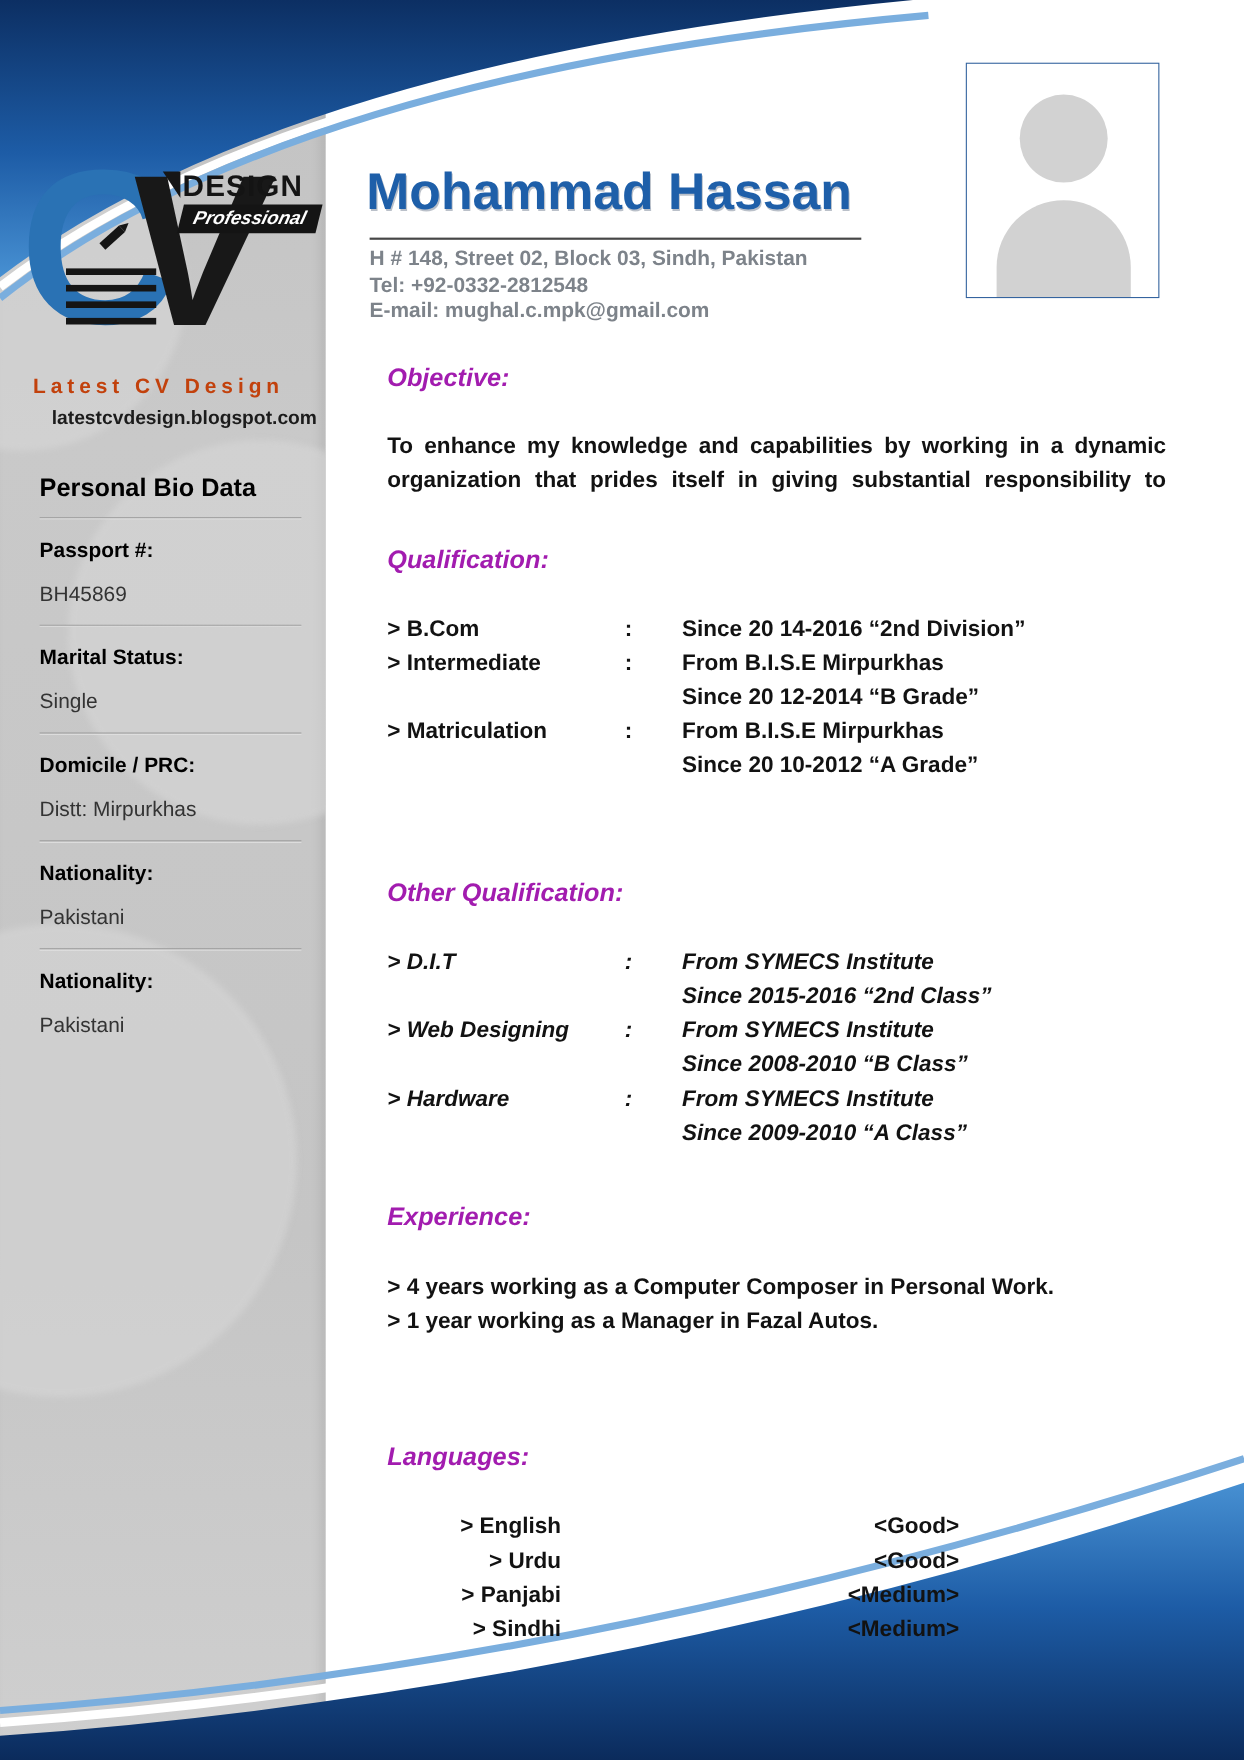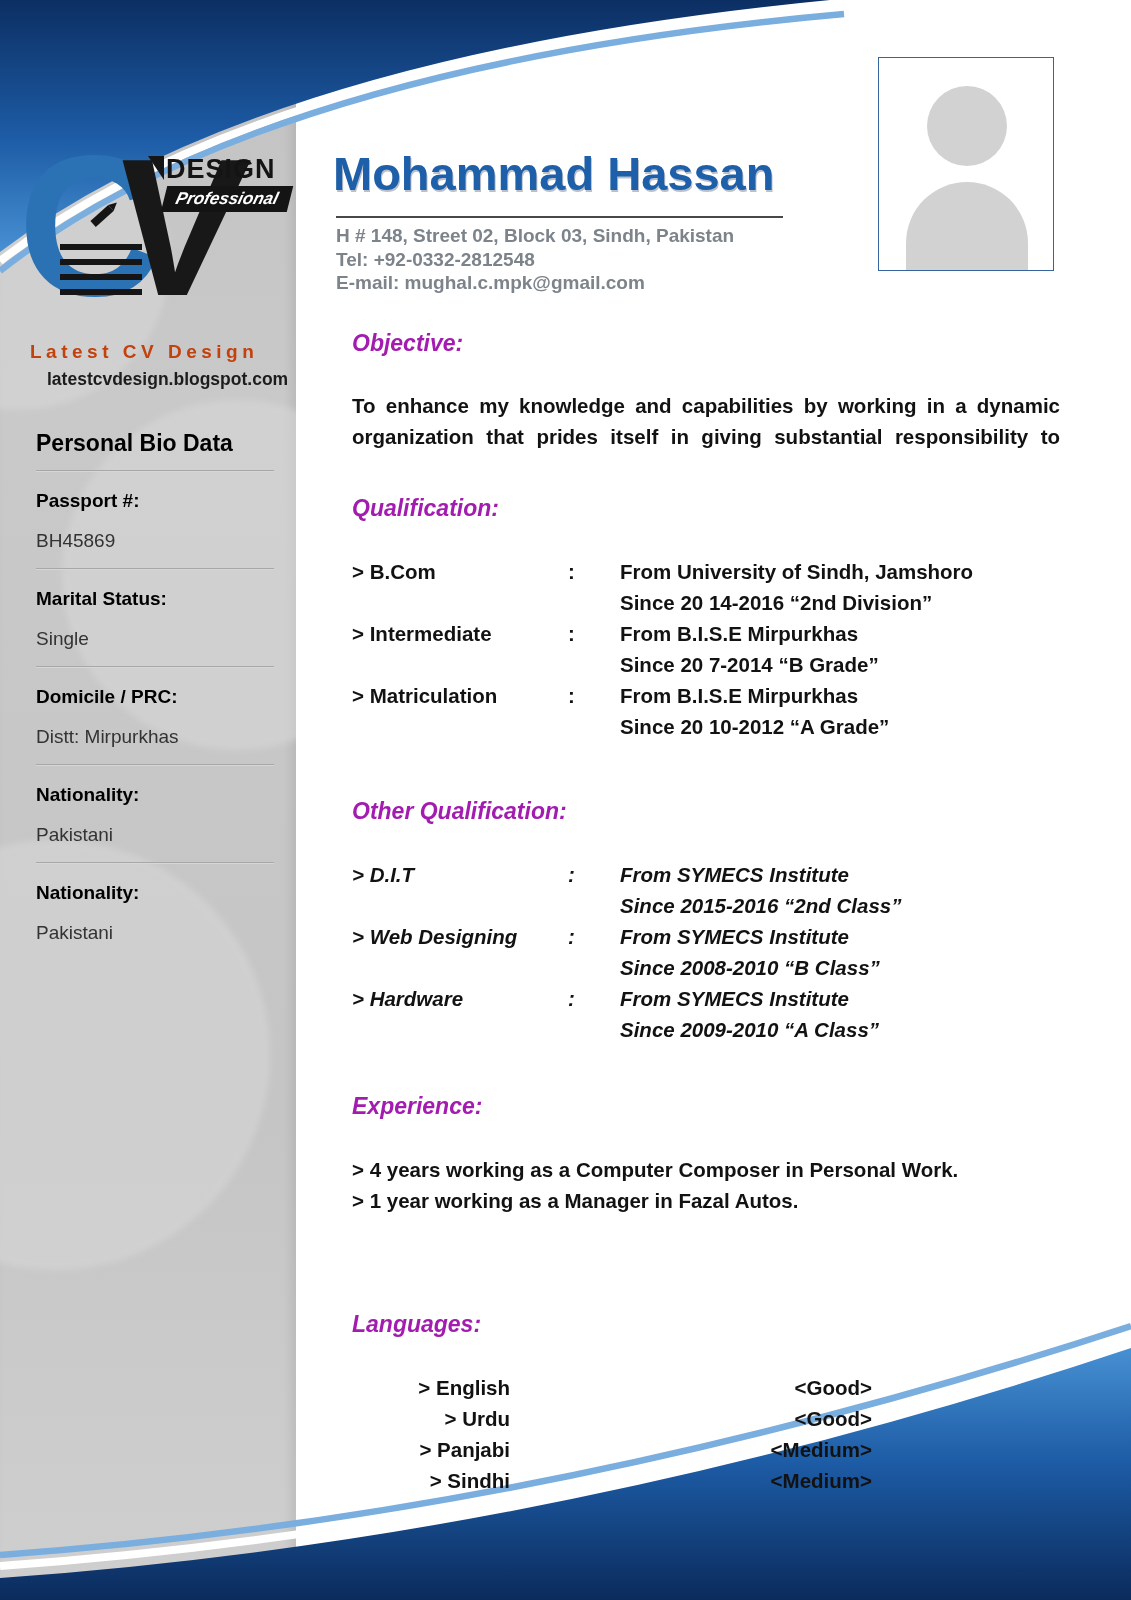--- a/index.html
+++ b/index.html
@@ -189,30 +189,29 @@
 
   <div class="layer sec-heading h-objective">Objective:</div>
   <div class="layer body-text objective-text">To enhance my knowledge and capabilities by working in a dynamic organization that prides itself in giving substantial responsibility to</div>
 
   <div class="layer sec-heading h-qualification">Qualification:</div>
   <div class="layer body-text qual-list">
     <div class="qual-row">
       <div class="qual-title">&gt; B.Com</div>
       <div class="qual-colon">:</div>
       <div class="qual-desc">
-        <div>From University of Sindh, Jamshoro</div>
         <div>Since 20 14-2016 “2nd Division”</div>
       </div>
     </div>
     <div class="qual-row">
       <div class="qual-title">&gt; Intermediate</div>
       <div class="qual-colon">:</div>
       <div class="qual-desc">
         <div>From B.I.S.E Mirpurkhas</div>
-        <div>Since 20 7-2014 “B Grade”</div>
+        <div>Since 20 12-2014 “B Grade”</div>
       </div>
     </div>
     <div class="qual-row">
       <div class="qual-title">&gt; Matriculation</div>
       <div class="qual-colon">:</div>
       <div class="qual-desc">
         <div>From B.I.S.E Mirpurkhas</div>
         <div>Since 20 10-2012 “A Grade”</div>
       </div>
     </div>

